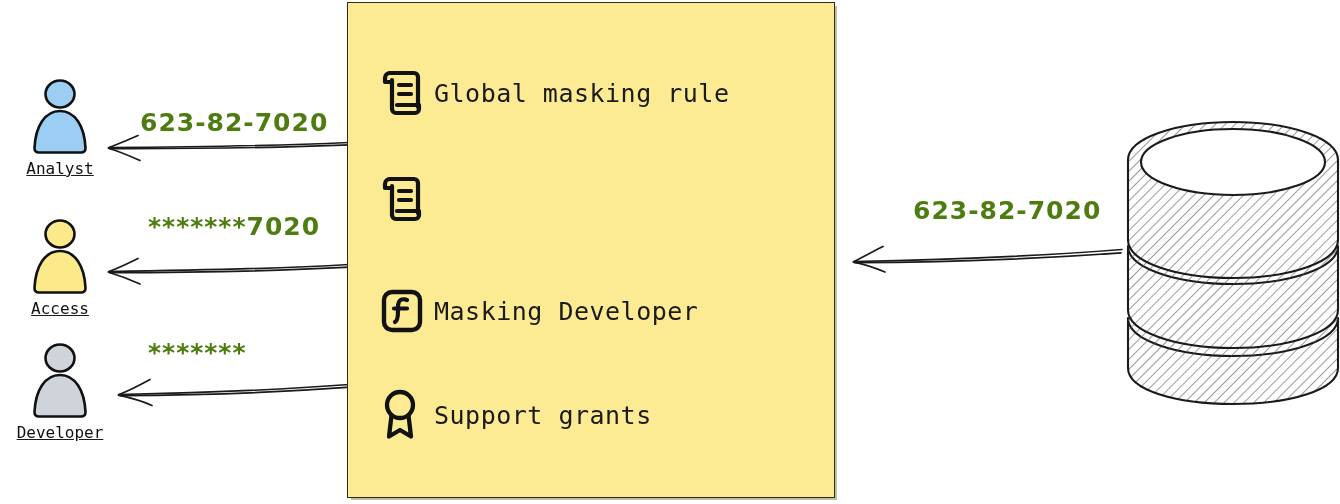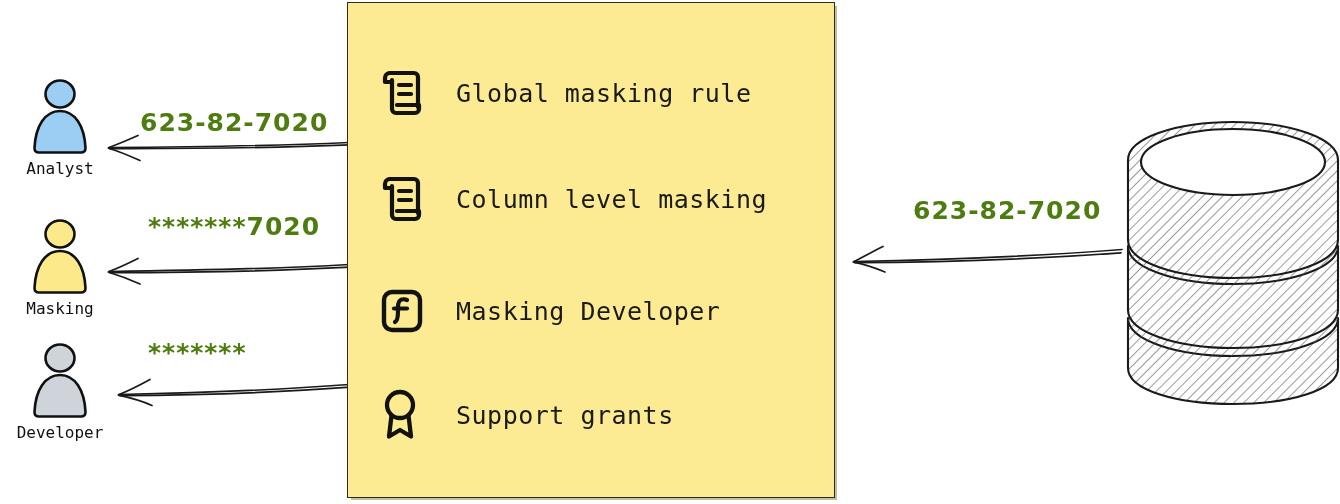--- a/index.html
+++ b/index.html
@@ -14,20 +14,21 @@
     overflow: hidden;
     font-family: "DejaVu Sans Mono", "Liberation Mono", monospace;
     color: #1c1c1c;
   }
 
   
   .actor {
     position: absolute;
     width: 120px;
     text-align: center;
+    text-decoration: underline;
   }
   .actor .person-svg {
     display: block;
     margin: 0 auto;
   }
   .actor-label {
     font-family: "DejaVu Sans Mono", "Liberation Mono", monospace;
     font-size: 16px;
     letter-spacing: 0px;
     color: #111111;
@@ -76,21 +77,20 @@
     display: flex;
     align-items: center;
     justify-content: flex-start;
   }
   .card-item .item-label {
     font-family: "DejaVu Sans Mono", "Liberation Mono", monospace;
     font-size: 25px;
     letter-spacing: 0.5px;
     color: #1a1a1a;
     white-space: nowrap;
-    margin-left: 22px;
   }
   #card-item-0 { top: 58px; }
   #card-item-1 { top: 164px; }
   #card-item-2 { top: 276px; }
   #card-item-3 { top: 380px; }
 
   
   #database {
     position: absolute;
     left: 1122px;
@@ -108,21 +108,21 @@
     <path d="M35 33 C20 33 10.5 48 9.5 70 C9.5 73 11 74.5 14 74.5 L56 74.5 C59 74.5 60.5 73 60.5 70 C59.5 48 50 33 35 33 Z" fill="#9ccdf2" stroke="#111" stroke-width="2.6" stroke-linejoin="round"></path>
   </svg>
   <div class="actor-label">Analyst</div>
 </div>
 
 <div class="actor" id="actor-support">
   <svg class="person-svg" width="70" height="80" viewBox="0 0 70 80">
     <ellipse cx="35" cy="16" rx="14.5" ry="13.5" fill="#fce98a" stroke="#111" stroke-width="2.6"></ellipse>
     <path d="M35 33 C20 33 10.5 48 9.5 70 C9.5 73 11 74.5 14 74.5 L56 74.5 C59 74.5 60.5 73 60.5 70 C59.5 48 50 33 35 33 Z" fill="#fce98a" stroke="#111" stroke-width="2.6" stroke-linejoin="round"></path>
   </svg>
-  <div class="actor-label">Masking</div>
+  <div class="actor-label">Access</div>
 </div>
 
 <div class="actor" id="actor-developer">
   <svg class="person-svg" width="70" height="80" viewBox="0 0 70 80">
     <ellipse cx="35" cy="16" rx="14.5" ry="13.5" fill="#cfd4da" stroke="#111" stroke-width="2.6"></ellipse>
     <path d="M35 33 C20 33 10.5 48 9.5 70 C9.5 73 11 74.5 14 74.5 L56 74.5 C59 74.5 60.5 73 60.5 70 C59.5 48 50 33 35 33 Z" fill="#cfd4da" stroke="#111" stroke-width="2.6" stroke-linejoin="round"></path>
   </svg>
   <div class="actor-label">Developer</div>
 </div>
 
@@ -192,21 +192,20 @@
       <svg width="48" height="52" viewBox="0 0 48 52">
         <g fill="none" stroke="#121212" stroke-width="4.2" stroke-linecap="round" stroke-linejoin="round">
           <path d="M14 6 H38 A4 4 0 0 1 42 10 V40"></path>
           <path d="M14 6 A5 5 0 0 0 9 11 V15 H16"></path>
           <path d="M16 13 V42 A4 4 0 0 0 20 46 H39 A4 4 0 0 0 43 42 V38 H21"></path>
           <path d="M23 18 H35"></path>
           <path d="M23 27 H35"></path>
         </g>
       </svg>
     </span>
-    <span class="item-label">Column level masking</span>
   </div>
 
   <div class="card-item" id="card-item-2">
     <span class="item-icon">
       <svg width="48" height="52" viewBox="0 0 48 52">
         <rect x="8" y="7" width="36" height="38" rx="8" ry="8" fill="none" stroke="#121212" stroke-width="4.4"></rect>
         <path d="M31 15 C31 15 26 13 23.5 16 C21.5 18.5 22 23 22 26 C22 31 21.5 36 19 37" fill="none" stroke="#121212" stroke-width="4.2" stroke-linecap="round"></path>
         <path d="M18 23.5 H31" fill="none" stroke="#121212" stroke-width="4.2" stroke-linecap="round"></path>
       </svg>
     </span>

